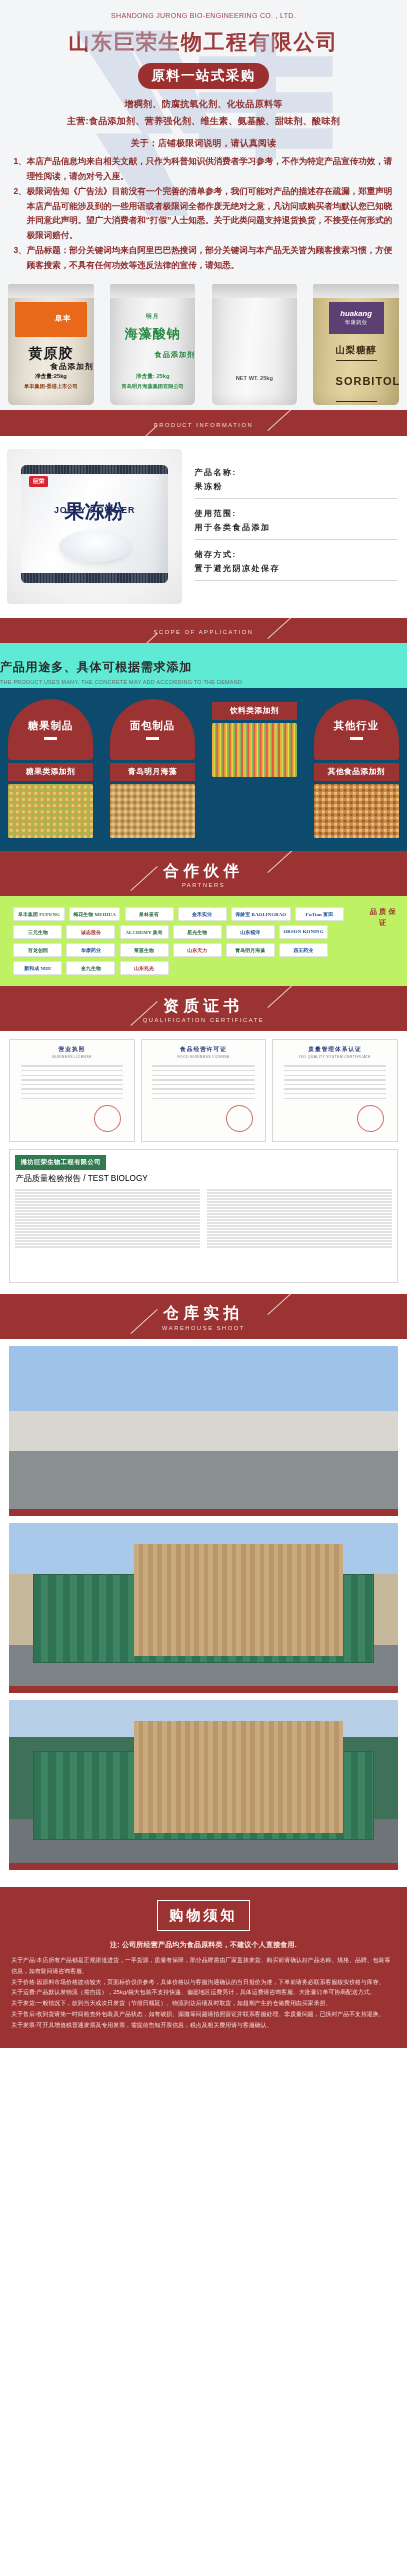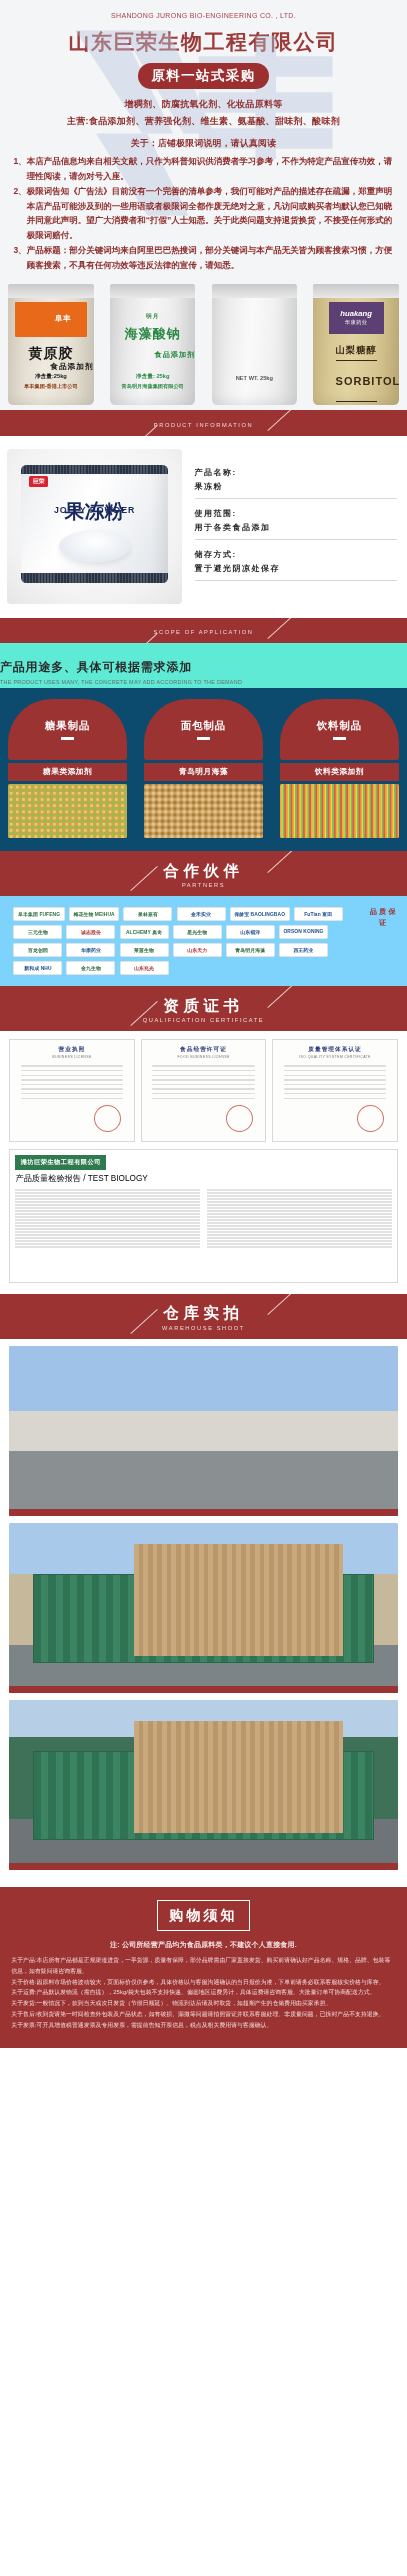--- a/index.html
+++ b/index.html
@@ -241,21 +241,21 @@
   .card .photo {
     height:54px; margin-top:3.1px; border-radius:1.5px;
     background-size: 6.2px 6.2px;
   }
   .ph1 { background-color:#c9a74e; background-image: radial-gradient(#e4d06a 38%, transparent 39%), radial-gradient(#8fc04d 38%, transparent 39%); background-position: 0 0, 3.1px 3.1px; }
   .ph2 { background-color:#caa262; background-image: radial-gradient(#e6c487 40%, transparent 41%), radial-gradient(#a97b3c 40%, transparent 41%); background-position:0 0,3.1px 3.1px; }
   .ph3 { background-color:#8fb4d8; background-image: linear-gradient(90deg,#f0a93c 0 25%, #e4e04a 25% 50%, #7bbf5a 50% 75%, #dd5b4a 75% 100%); }
   .ph4 { background-color:#c98a4a; background-image: radial-gradient(#f0c27b 38%, transparent 39%), radial-gradient(#9c5b2a 38%, transparent 39%); background-position:0 0,3.1px 3.1px; }
 
   
-  .partners { background:#7dd3fc; padding: 3.1px 0 11.3px 0; position:relative; }
+  .partners { background:#bef264; padding: 3.1px 0 11.3px 0; position:relative;font-family:Liberation Serif, serif; }
   .partner-right {
     position:absolute; right:9.3px; top:10.3px; text-align:center;
     color:#9c3333; font-size:7.2px; font-weight:700; letter-spacing:2.1px;
     line-height:1.5;
   }
   .logo-grid {
     display:flex; flex-wrap:wrap; gap:3.6px 4.1px;
     padding: 7.2px 41px 0 13.4px; justify-content:flex-start;
   }
   .logo-chip {
@@ -472,26 +472,30 @@
     </div>
     <div class="card">
       <div class="arch">
         <div class="t">面包制品</div>
         <div class="bar"></div>
       </div>
       <div class="sub">青岛明月海藻</div>
       <div class="photo ph2"></div>
     </div>
     <div class="card">
-      <div class="arch">
-        <div class="t">饮料制品</div>
-        <div class="bar"></div>
-      </div>
       <div class="sub">饮料类添加剂</div>
       <div class="photo ph3"></div>
+    </div>
+    <div class="card">
+      <div class="arch">
+        <div class="t">其他行业</div>
+        <div class="bar"></div>
+      </div>
+      <div class="sub">其他食品添加剂</div>
+      <div class="photo ph4"></div>
     </div>
   </section>
 
   <section class="banner">
     <span class="slash s1"></span>
     <span class="slash s2"></span>
     <div class="cn">合作伙伴</div>
     <div class="en">PARTNERS</div>
   </section>
 

